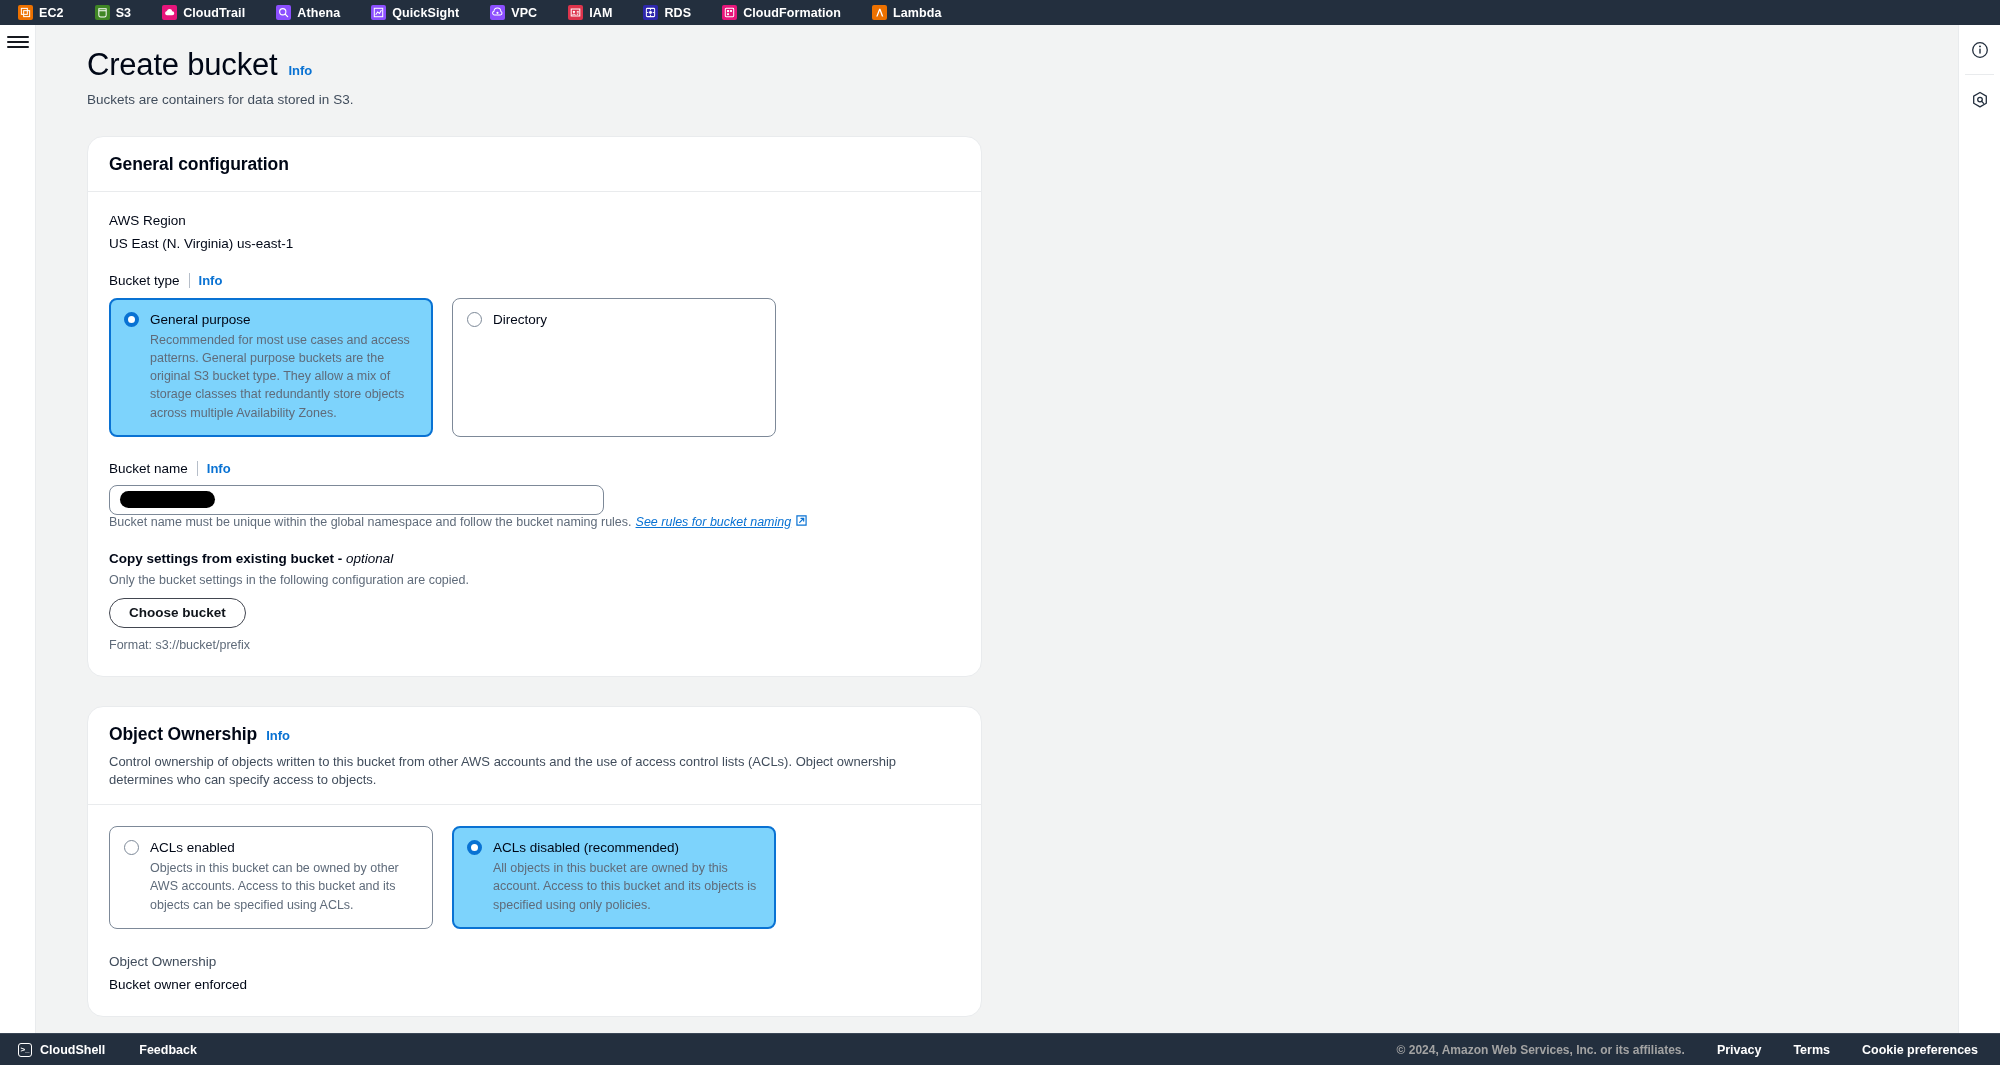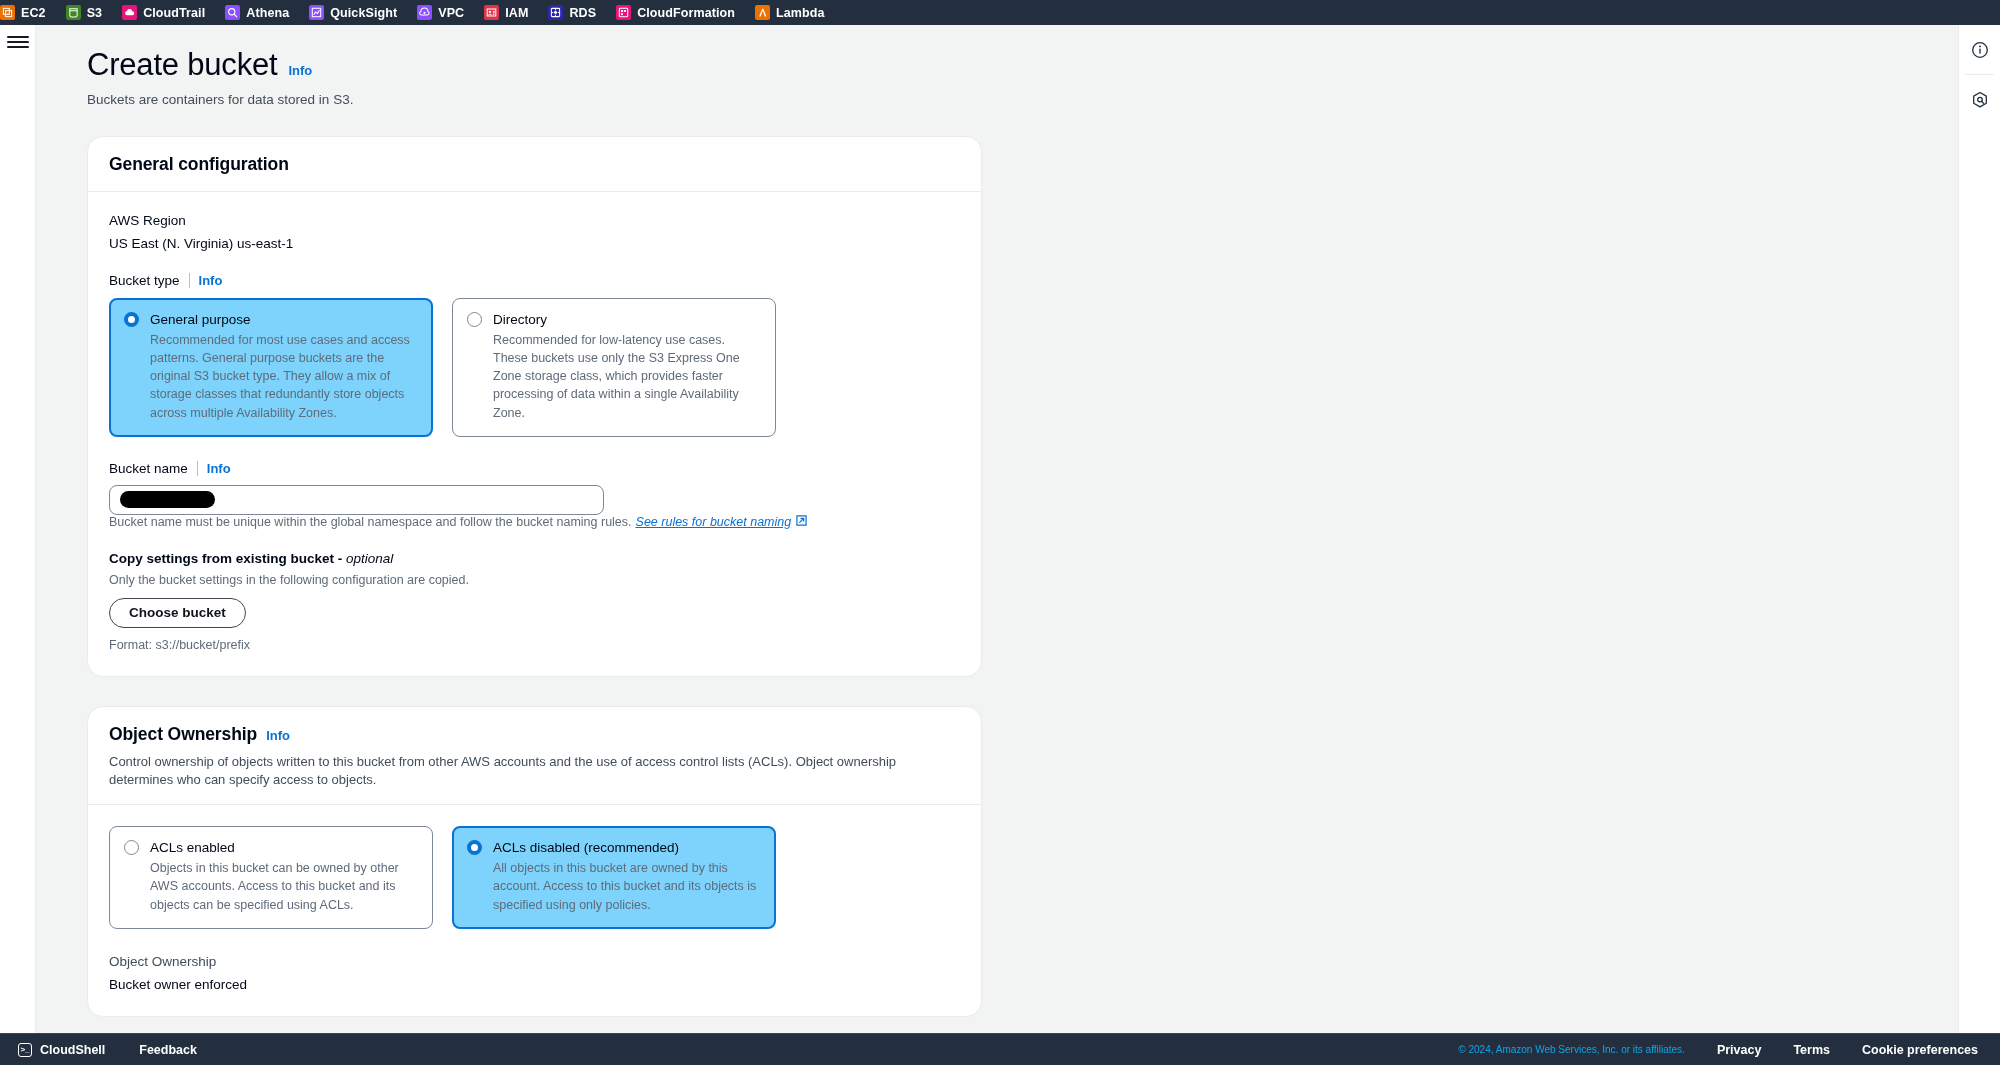--- a/index.html
+++ b/index.html
@@ -14,21 +14,22 @@
   }
 
   
   .top-bar {
     position: absolute;
     top: 0; left: 0;
     width: 2000px; height: 25px;
     background: #232f3e;
     display: flex;
     align-items: center;
-    gap: 0;
+    padding-left: 18px;
+    gap: 11px;
   }
   .svc {
     display: flex;
     align-items: center;
     gap: 6px;
     padding: 0 10px 0 0;
     margin-right: 10px;
     height: 25px;
     cursor: pointer;
   }
@@ -335,23 +336,23 @@
     font-size: 12.5px;
     font-weight: 700;
     cursor: pointer;
     white-space: nowrap;
     display: flex;
     align-items: center;
     gap: 8px;
   }
   .footer-item.plain { font-weight: 700; }
   .copyright {
-    color: #0ea5e9;
-    font-size: 10px;
-    font-weight: 400;
+    color: #a3a3a3;
+    font-size: 12px;
+    font-weight: 700;
     white-space: nowrap;
   }
   .shell-ico {
     width: 14px; height: 14px;
     border: 1.5px solid #ffffff;
     border-radius: 3px;
     display: flex;
     align-items: center;
     justify-content: center;
     font-size: 8px;
@@ -514,21 +515,20 @@
               <span class="radio on"></span>
               <span class="tile-title">General purpose</span>
             </div>
             <div class="tile-desc">Recommended for most use cases and access patterns. General purpose buckets are the original S3 bucket type. They allow a mix of storage classes that redundantly store objects across multiple Availability Zones.</div>
           </div>
           <div class="tile">
             <div class="tile-top">
               <span class="radio"></span>
               <span class="tile-title">Directory</span>
             </div>
-            <div class="tile-desc">Recommended for low-latency use cases. These buckets use only the S3 Express One Zone storage class, which provides faster processing of data within a single Availability Zone.</div>
           </div>
         </div>
 
         <div class="label-with-info mt-24">
           <span class="field-label">Bucket name</span>
           <span class="label-divider"></span>
           <a class="info-link">Info</a>
         </div>
 
         <div class="text-input">

